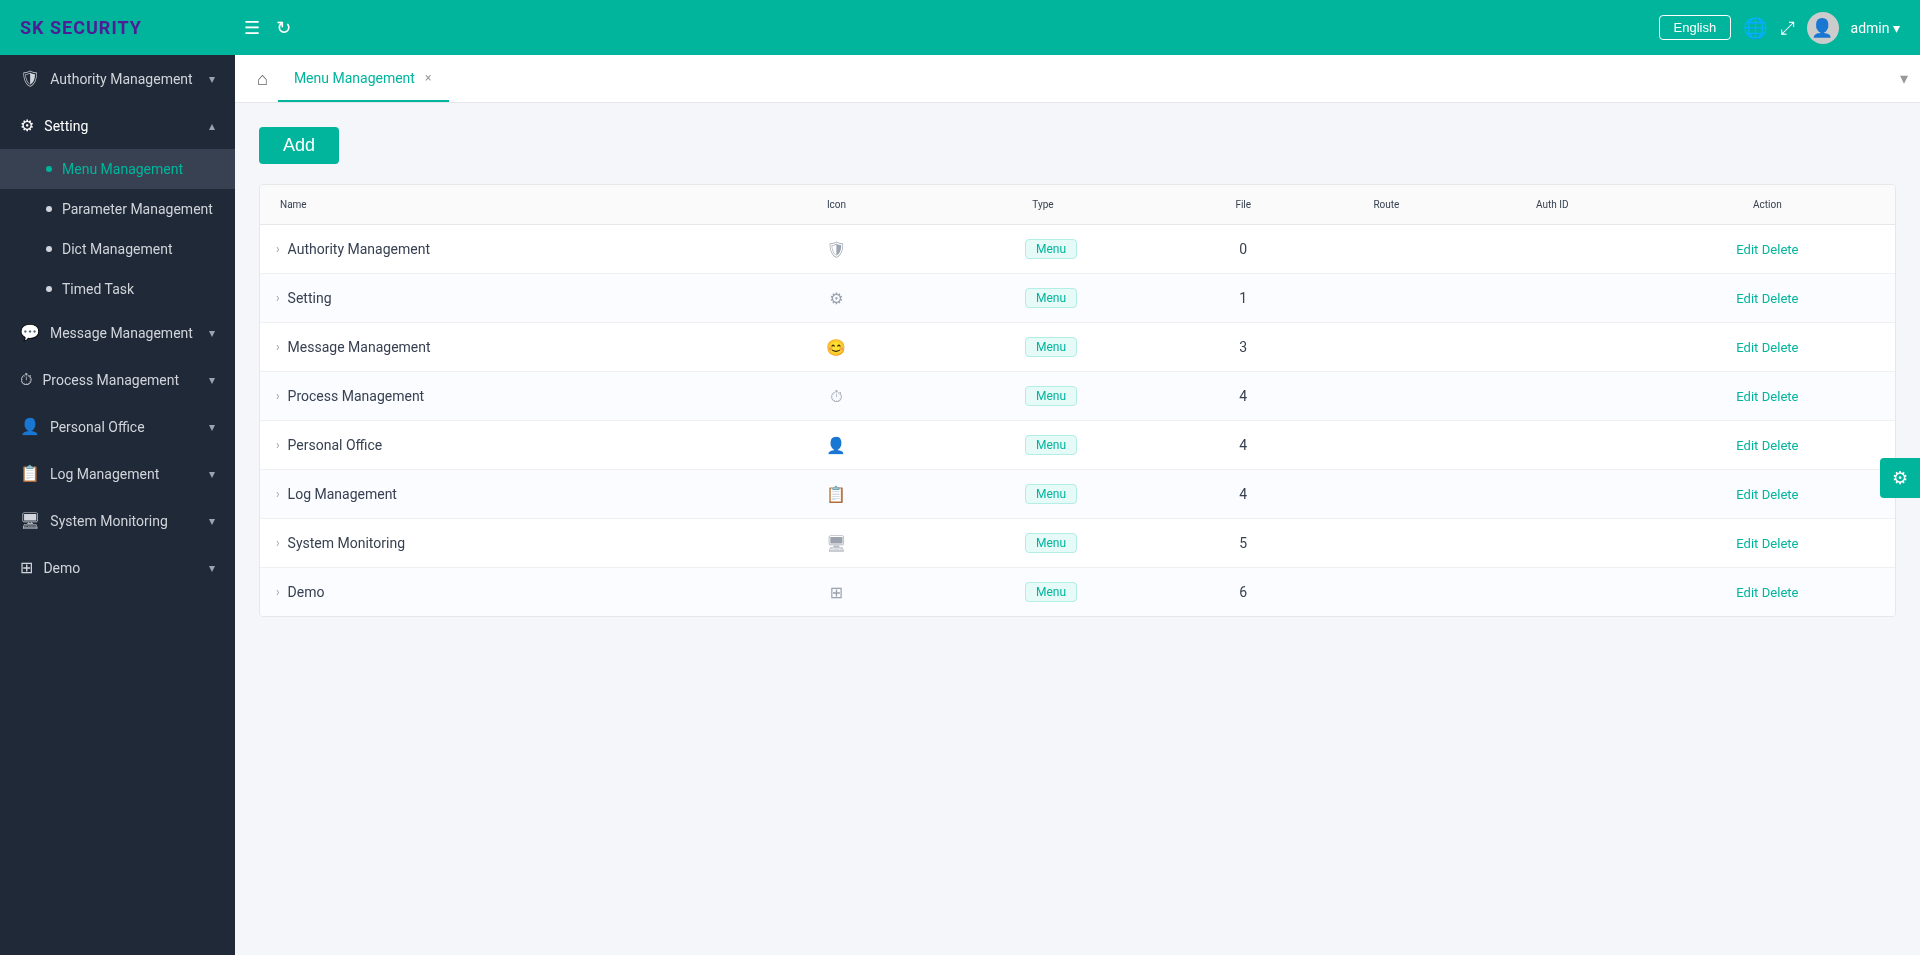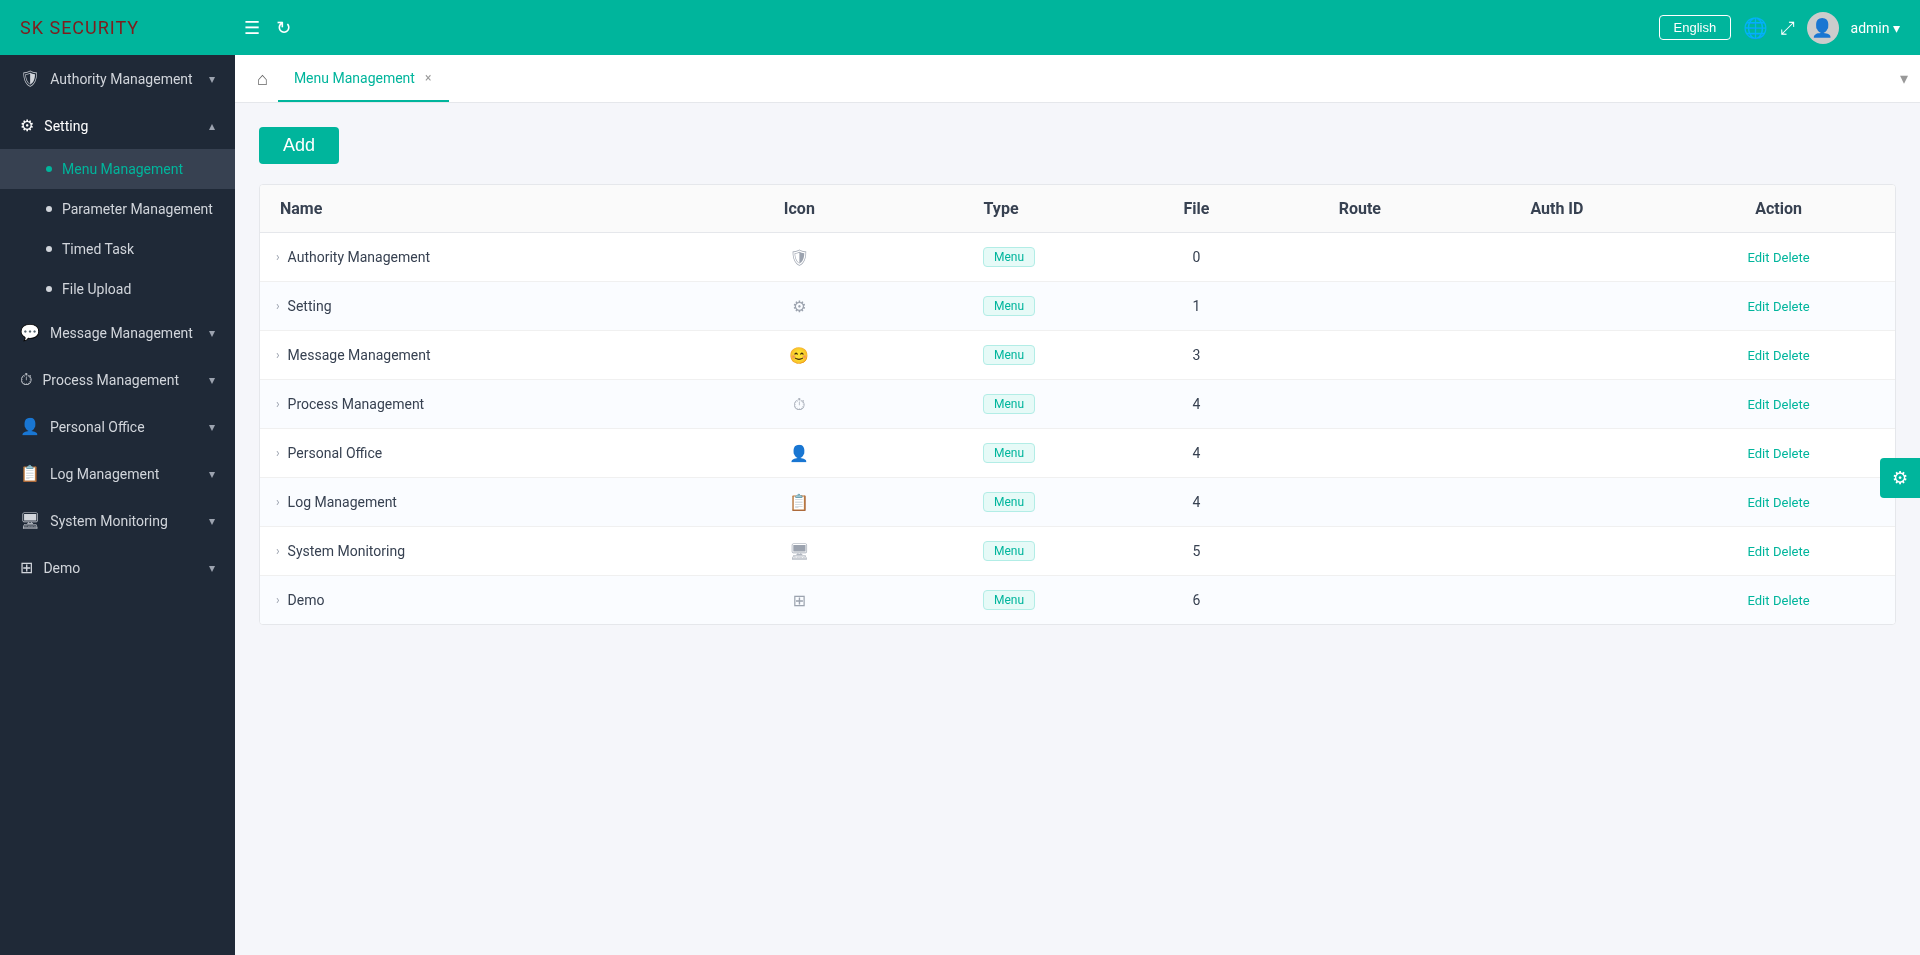--- a/index.html
+++ b/index.html
@@ -8,22 +8,22 @@
     
     .header {
       background: #00b59c;
       height: 55px;
       display: flex;
       align-items: center;
       padding: 0 20px;
       flex-shrink: 0;
     }
     .header-logo {
-      color: #7f1d1d;
-      font-weight: 400;
+      color: #4c1d95;
+      font-weight: 700;
       font-size: 18px;
       letter-spacing: 1px;
       flex: 0 0 210px;
     }
     .header-icons {
       display: flex;
       align-items: center;
       gap: 8px;
       margin-left: 10px;
     }
@@ -200,23 +200,23 @@
       width: 100%;
       border-collapse: collapse;
     }
     thead tr {
       background: #fafafa;
       border-bottom: 1px solid #e5e7eb;
     }
     thead th {
       padding: 14px 16px;
       text-align: center;
-      font-weight: 700;
+      font-weight: 400;
       color: #374151;
-      font-size: 16px;
+      font-size: 10px;
     }
     thead th:first-child { text-align: left; padding-left: 20px; }
     tbody tr {
       border-bottom: 1px solid #f0f0f0;
     }
     tbody tr:last-child { border-bottom: none; }
     tbody tr.row-alt { background: #fafcff; }
     tbody td {
       padding: 14px 16px;
       text-align: center;
@@ -322,25 +322,25 @@
     <div class="sidebar-sub-item active">
       <span class="dot"></span>
       <span>Menu Management</span>
     </div>
     <div class="sidebar-sub-item">
       <span class="dot"></span>
       <span>Parameter Management</span>
     </div>
     <div class="sidebar-sub-item">
       <span class="dot"></span>
-      <span>Timed Task</span>
+      <span>Dict Management</span>
     </div>
     <div class="sidebar-sub-item">
       <span class="dot"></span>
-      <span>File Upload</span>
+      <span>Timed Task</span>
     </div>
 
     <div class="sidebar-item">
       <span class="item-icon">💬</span>
       <span class="item-label">Message Management</span>
       <span class="item-arrow">▾</span>
     </div>
 
     <div class="sidebar-item">
       <span class="item-icon">⏱</span>

